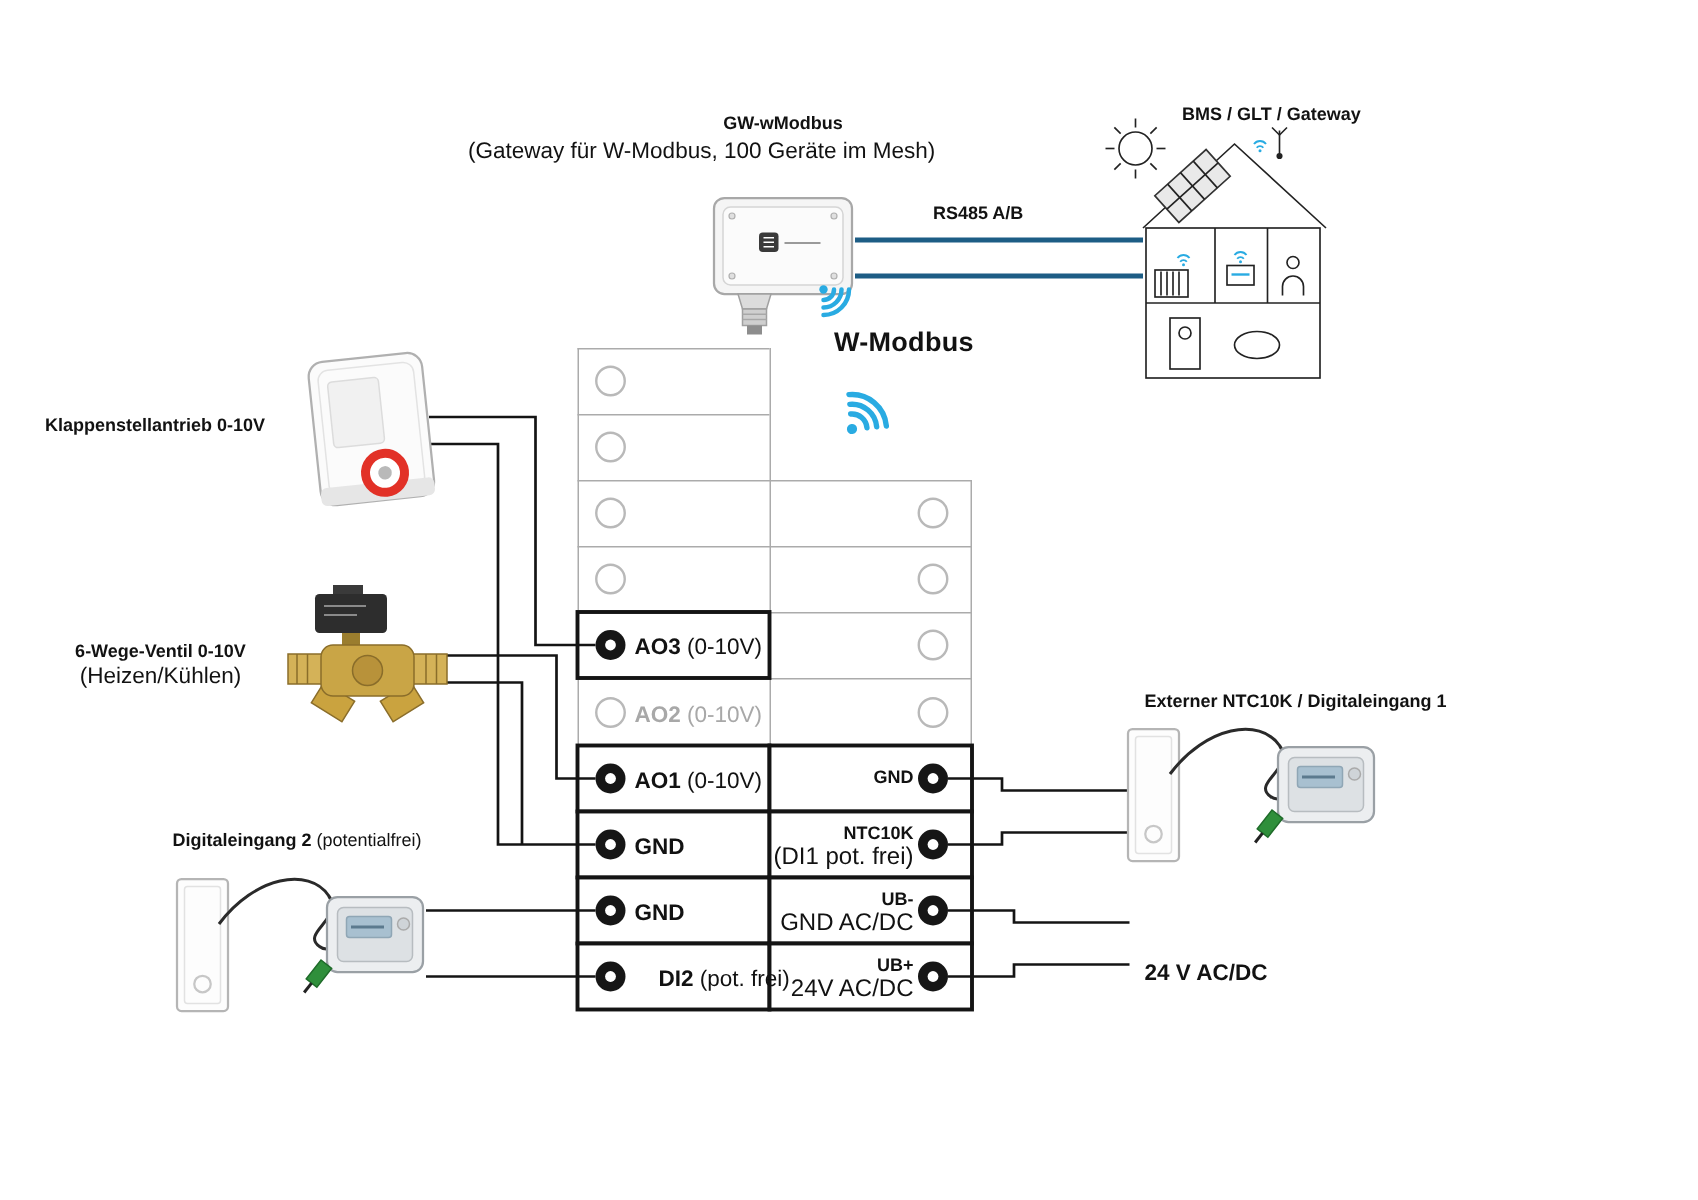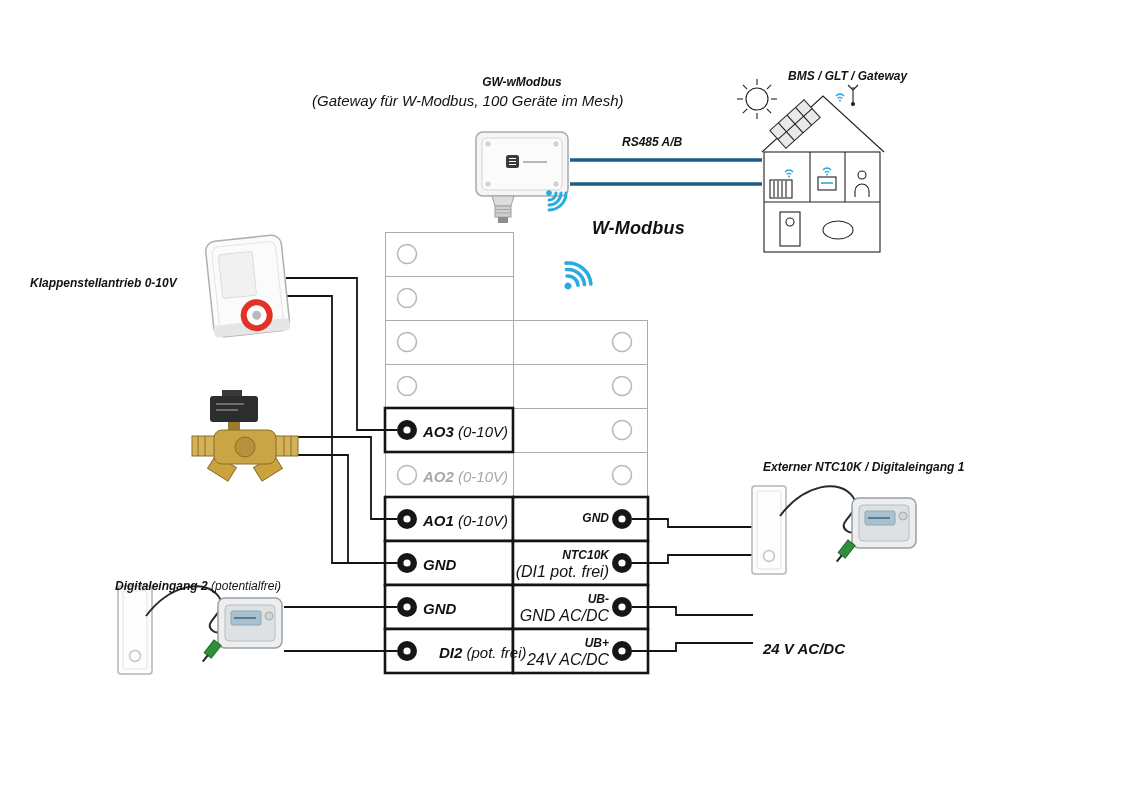--- a/index.html
+++ b/index.html
@@ -1,19 +1,19 @@
 <!DOCTYPE html>
 <html><head>
 <meta charset="utf-8">
 <style>
   html,body{margin:0;padding:0;background:#fff;}
   #canvas{position:relative;width:1132px;height:800px;background:#ffffff;
           font-family:"Liberation Sans",sans-serif;color:#121212;overflow:hidden;}
   #wiring-svg{position:absolute;left:0;top:0;}
-  .txt{position:absolute;white-space:nowrap;line-height:1.15;font-style:italic;}
+  .txt{position:absolute;white-space:nowrap;line-height:1.15;}
   .b{font-weight:bold;}
   .center{text-align:center;}
   .right{text-align:right;}
   .s11{font-size:15px;}
   .s12{font-size:12px;}
   .s10{font-size:16px;}
   .s15{font-size:15px;}
   .s18{font-size:18px;letter-spacing:.2px;}
   .gray{color:#a8a8a8;}
   .line{display:block;}
@@ -277,26 +277,30 @@
     </g>
   </svg>
 
   <div class="txt b s12 center" style="left:452px;top:76px;width:140px;">GW-wModbus</div>
   <div class="txt s11 center" style="left:312px;top:92px;width:255px;">(Gateway für W-Modbus, 100 Geräte im Mesh)</div>
 
   <div class="txt b s12" style="left:788px;top:70px;">BMS / GLT / Gateway</div>
 
   <div class="txt b s12" style="left:622px;top:136px;">RS485 A/B</div>
 
-  <div class="txt b s18" style="left:592px;top:218px;">W-Modbus</div>
+  <div class="txt b s18" style="left:556px;top:218px;">W-Modbus</div>
 
   <div class="txt b s12" style="left:30px;top:277px;">Klappenstellantrieb 0-10V</div>
 
-
-  <div class="txt s12" style="left:115px;top:554px;margin-top:26px;">
+  <div class="txt s12 center" style="left:38px;top:428px;width:138px;">
+    <span class="line b">6-Wege-Ventil 0-10V</span>
+    <span class="line s11">(Heizen/Kühlen)</span>
+  </div>
+
+  <div class="txt s12" style="left:115px;top:554px;">
     <span class="b">Digitaleingang 2</span>
     <span>(potentialfrei)</span>
   </div>
 
   <div class="txt b s12" style="left:763px;top:461px;">Externer NTC10K / Digitaleingang 1</div>
 
   <div class="txt b s15" style="left:763px;top:619px;margin-top:21px;">24 V AC/DC</div>
 
   <div class="txt s11" style="left:423px;top:423px;">
     <span class="b">AO3</span> <span>(0-10V)</span>

